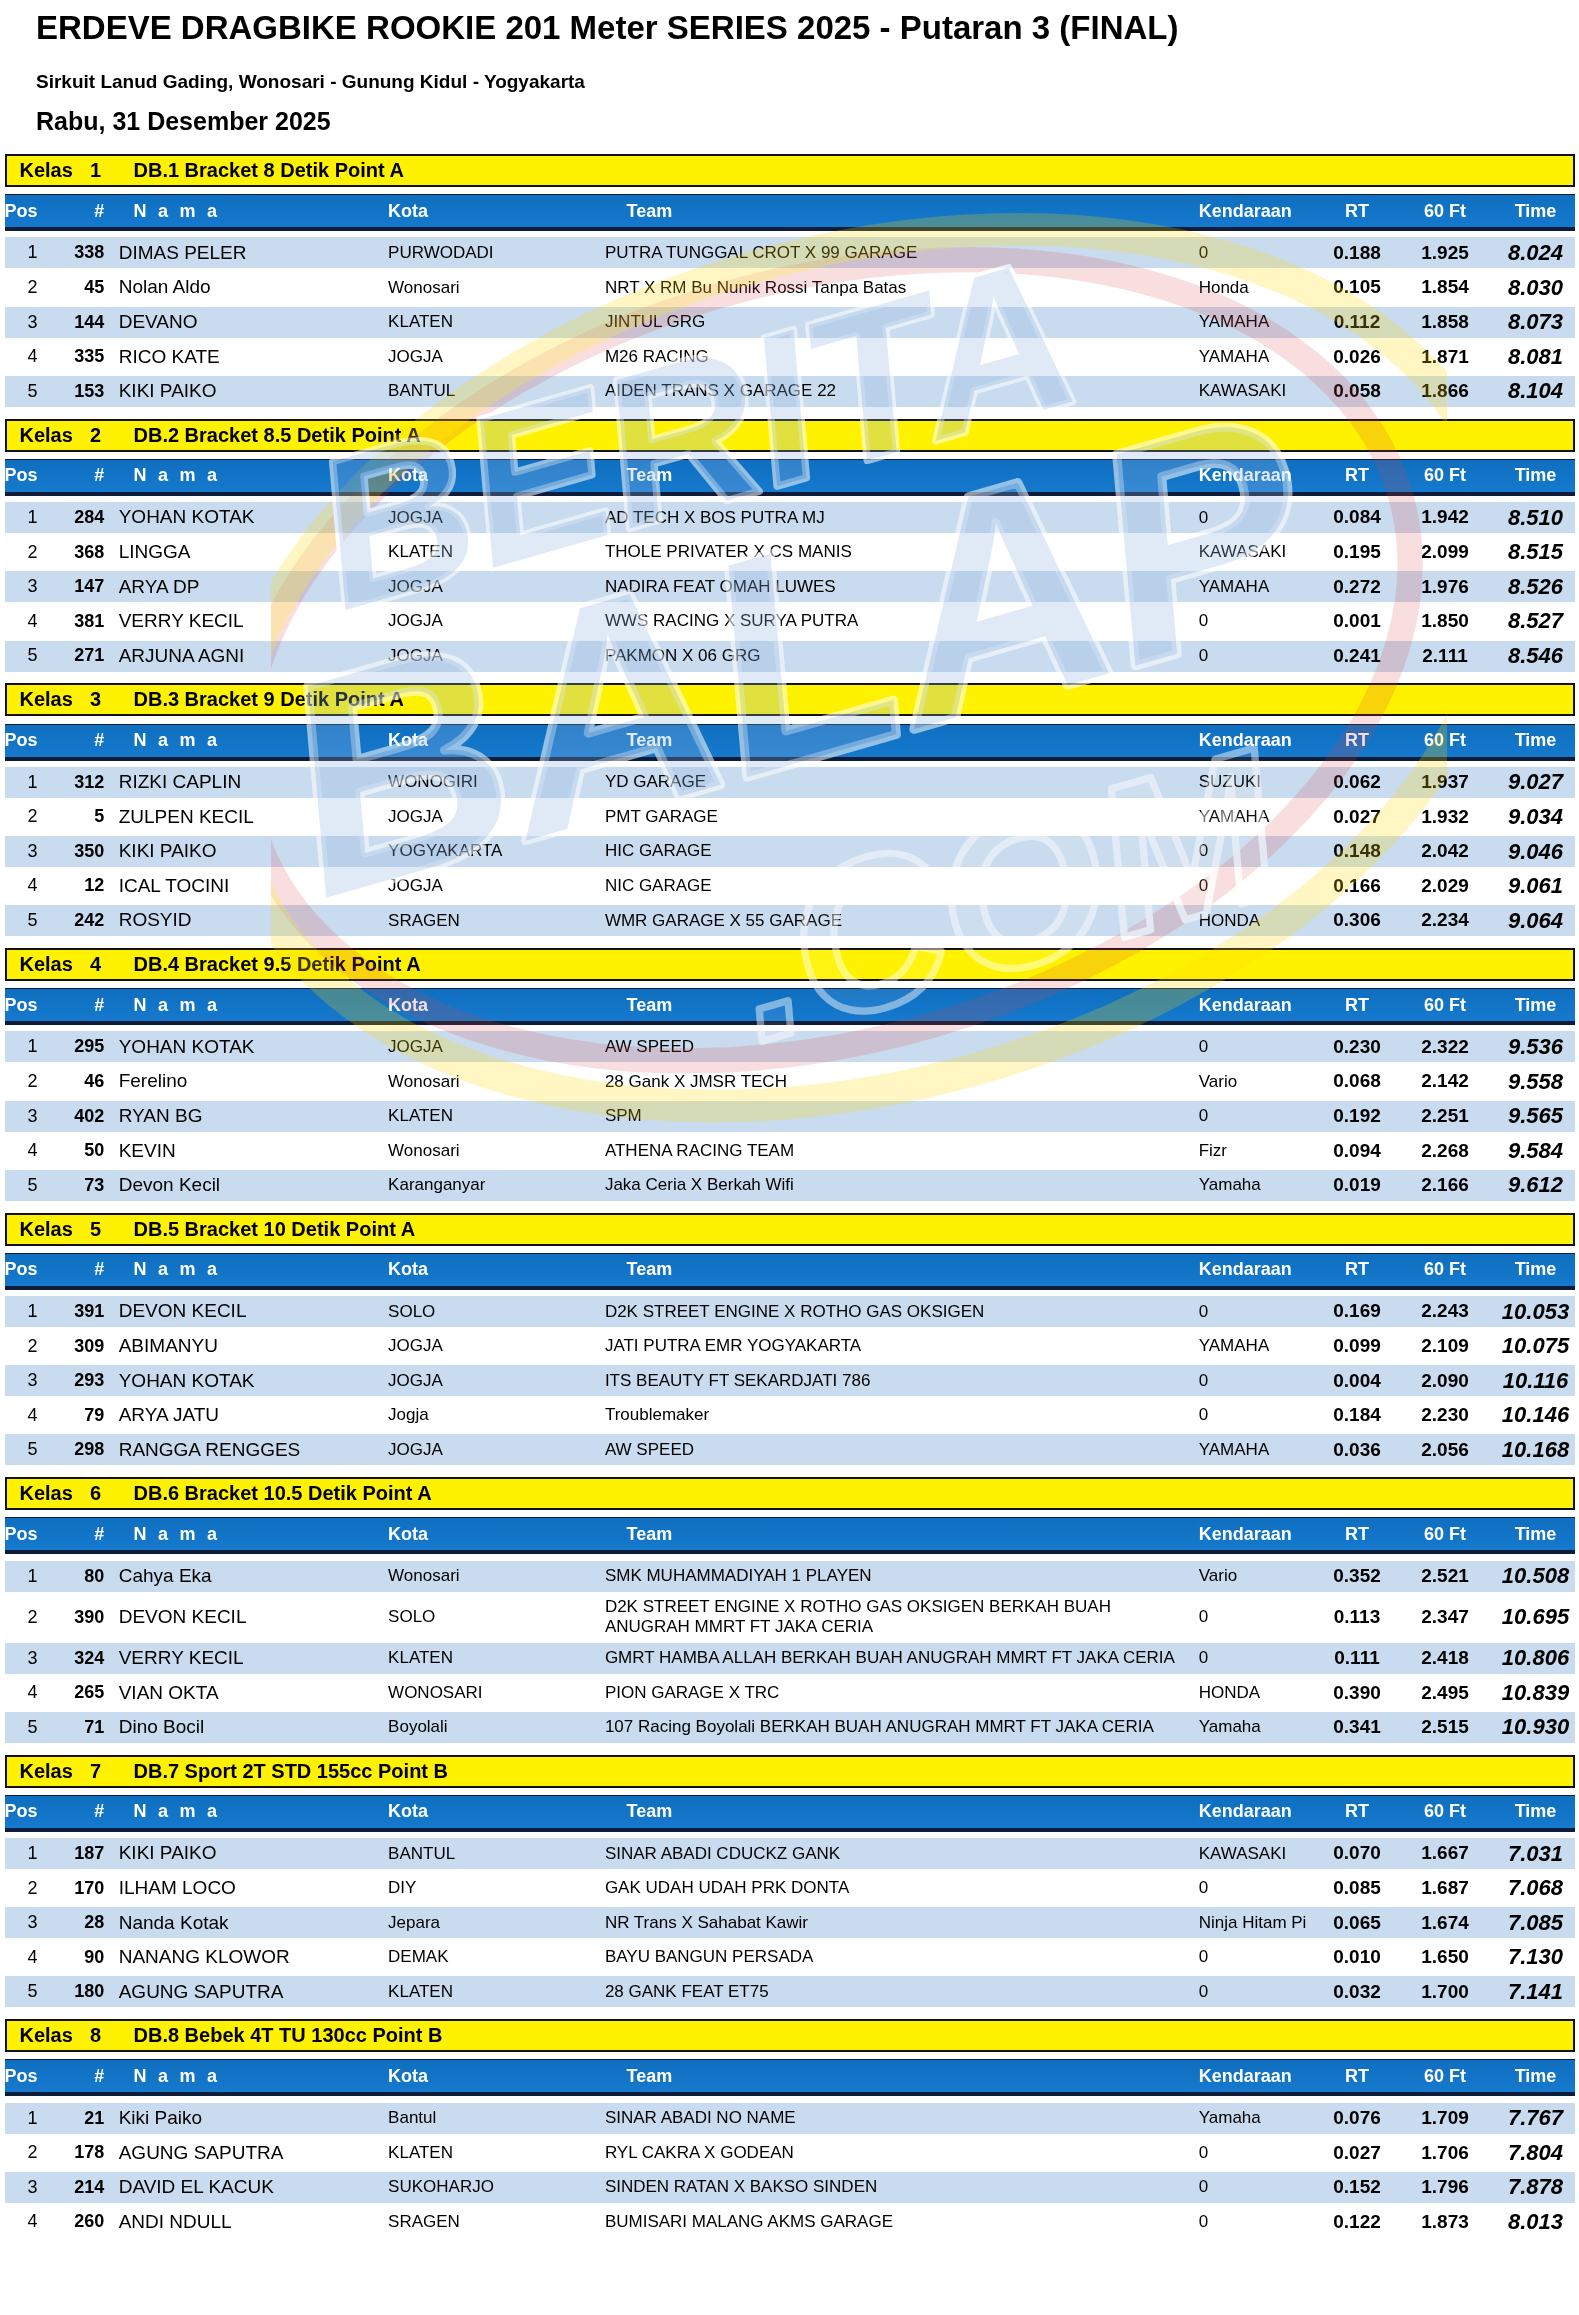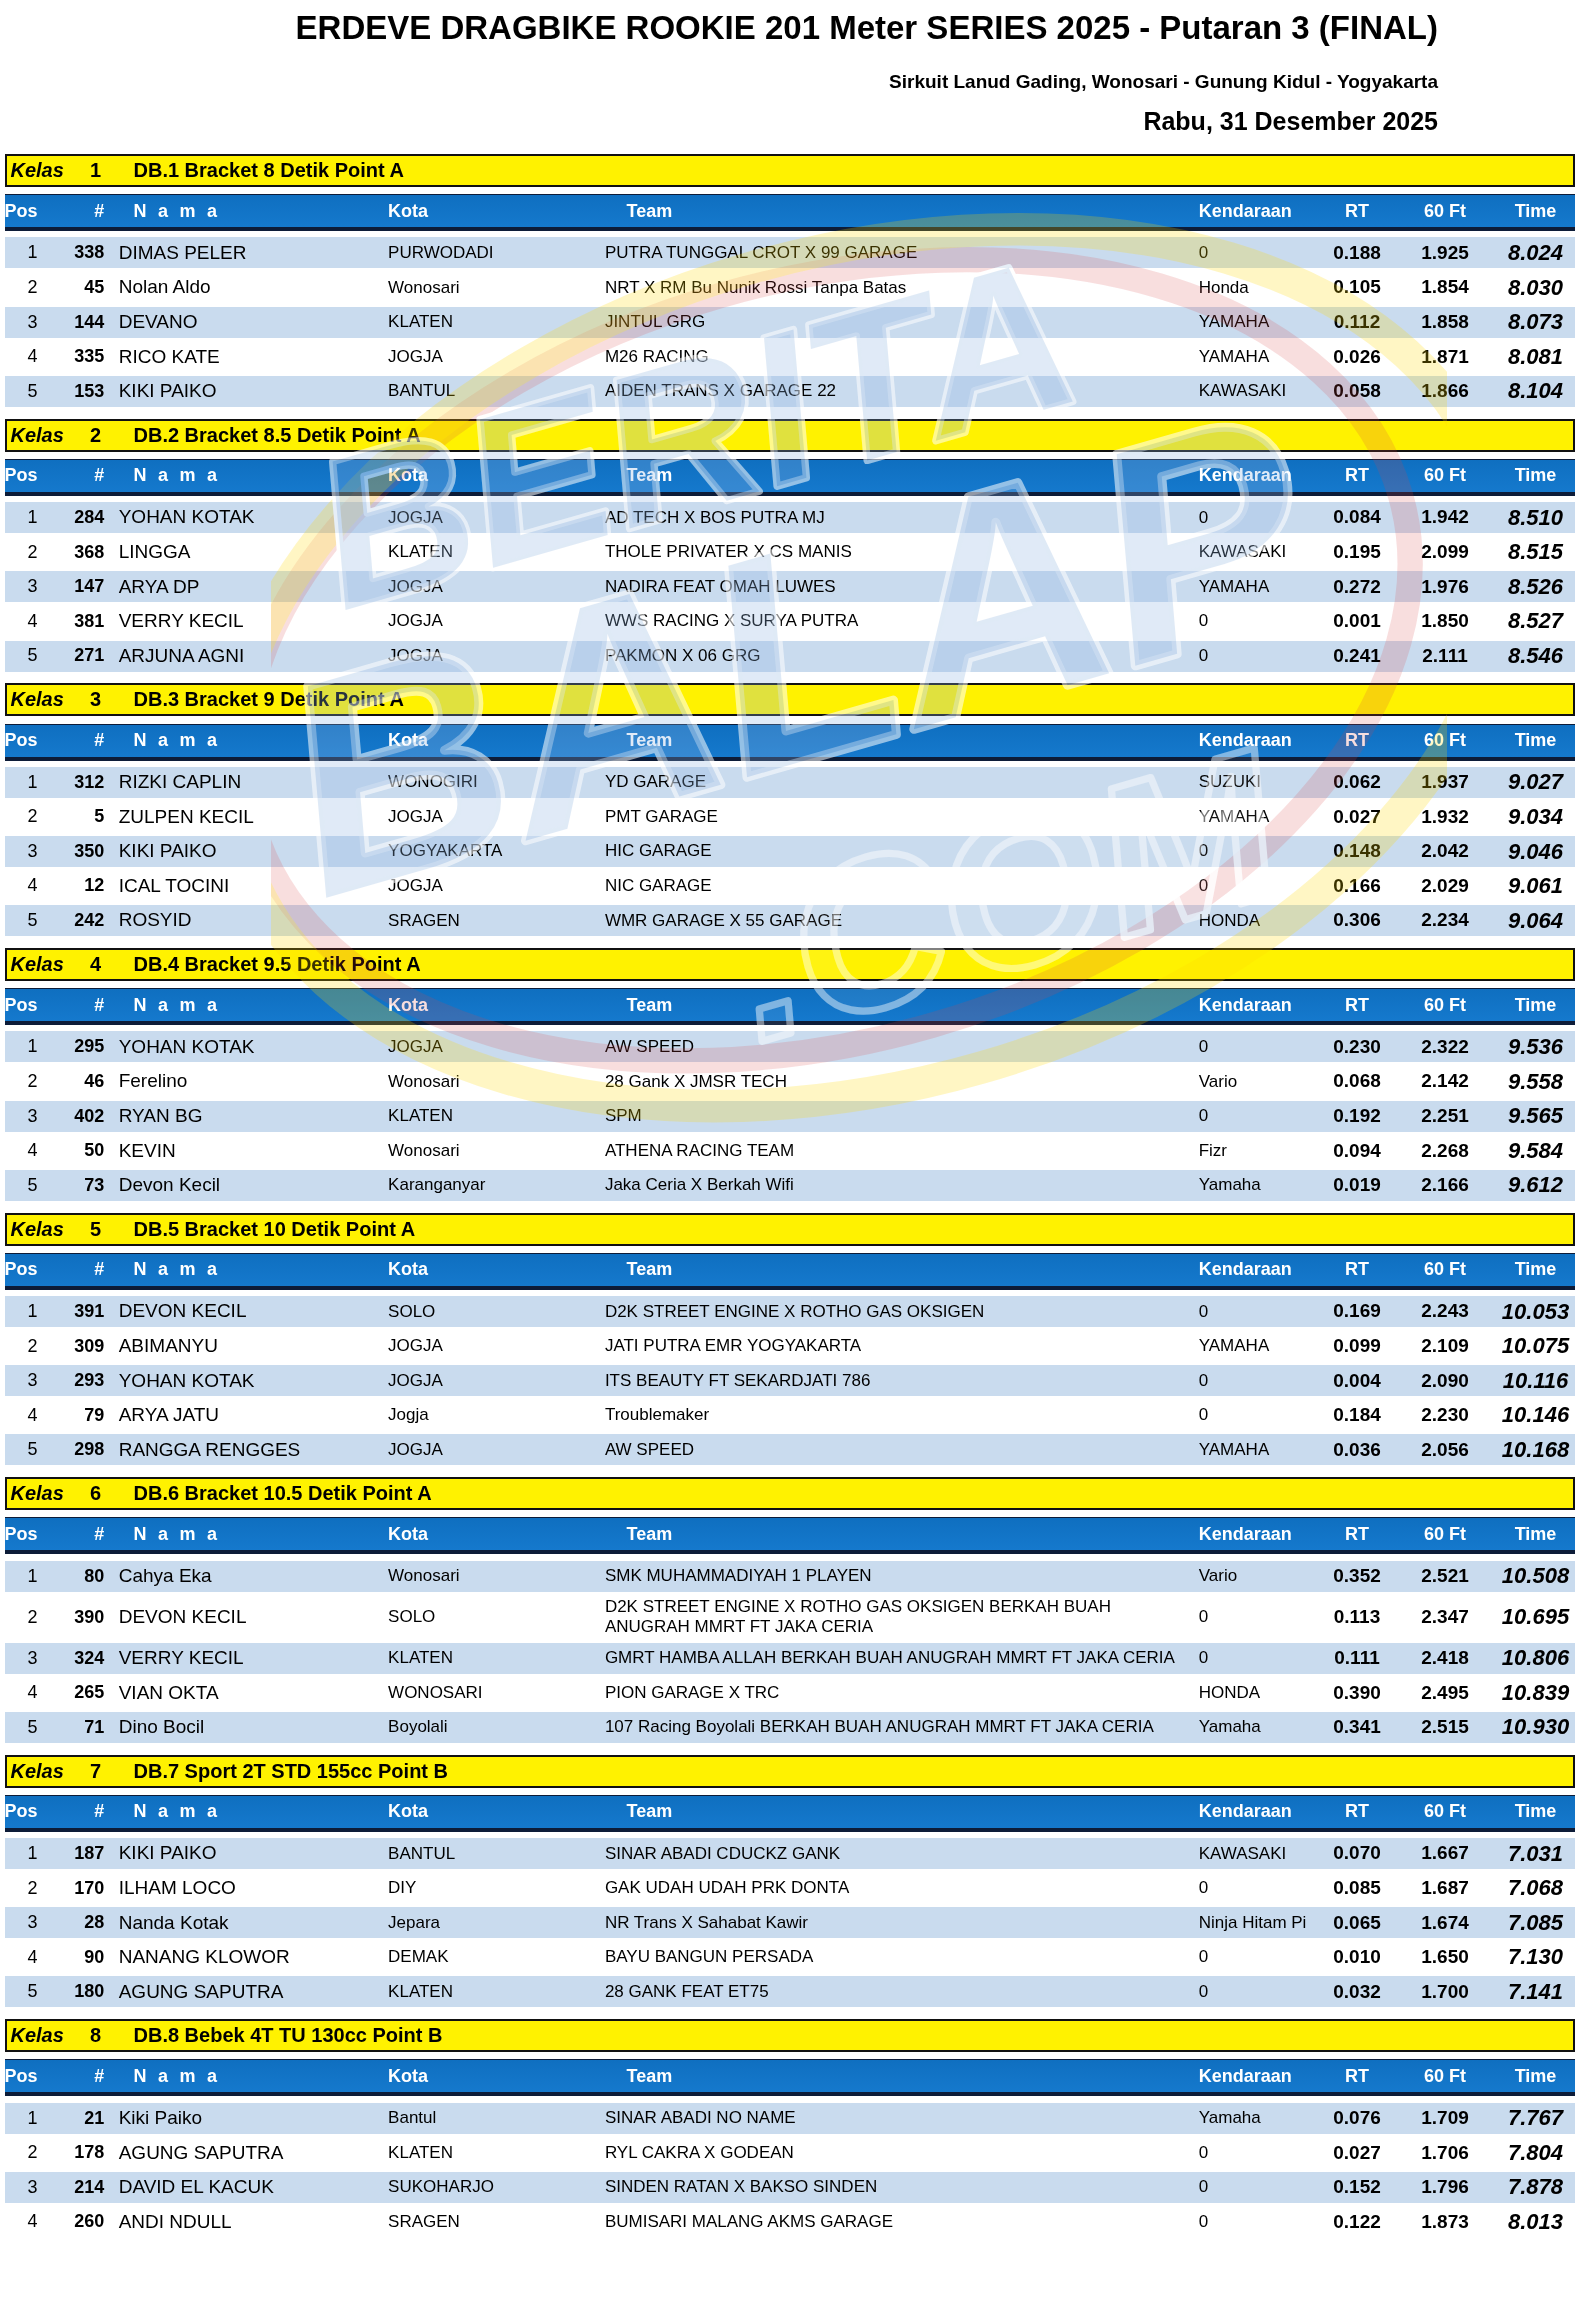--- a/index.html
+++ b/index.html
@@ -5,21 +5,21 @@
   * { margin:0; padding:0; box-sizing:border-box; }
   html,body { background:#ffffff; }
   body {
     width:1579px; height:2316px; overflow:hidden;
     font-family:"Liberation Sans", sans-serif; color:#000;
     position:relative;
   }
   .page { position:relative; width:100%; height:100%; padding-top:9px; }
 
   
-  .doc-header { width:1438px; text-align:right; }
+  .doc-header { width:1438px; text-align:left;margin-left:36px; }
   .doc-title   { font-size:33px; font-weight:bold; letter-spacing:0px; margin-bottom:23.5px; }
   .doc-venue   { font-size:19px; font-weight:bold; margin-bottom:14.5px; }
   .doc-date    { font-size:25px; font-weight:bold; margin-bottom:18px; }
 
   .banner {
     margin:0 4.5px 12.7px 4.5px;
     background:#F5A80B;
     border:3.6px solid #111;
     height:49px; line-height:42px;
     text-align:center;
@@ -31,21 +31,21 @@
   .sec { margin:0 4.5px 11.8px 4.5px; }
 
   .kelas {
     background:#FFF200;
     border:2.7px solid #111;
     height:33px; line-height:27px;
     font-size:20px; font-weight:bold;
     display:flex; align-items:center;
     margin-bottom:7.2px;
   }
-  .k-label { padding-left:4px; width:71px;font-style:italic; }
+  .k-label { padding-left:13px; width:71px; }
   .k-no    { width:36px; text-align:center; }
   .k-title { margin-left:20px; }
 
   .thead, .row {
     display:grid;
     grid-template-columns:56px 51px 273px 215px 592px 129px 73px 103px 78px;
     align-items:center;
   }
   .thead {
     background:linear-gradient(#0f6fc0,#1579cd);

